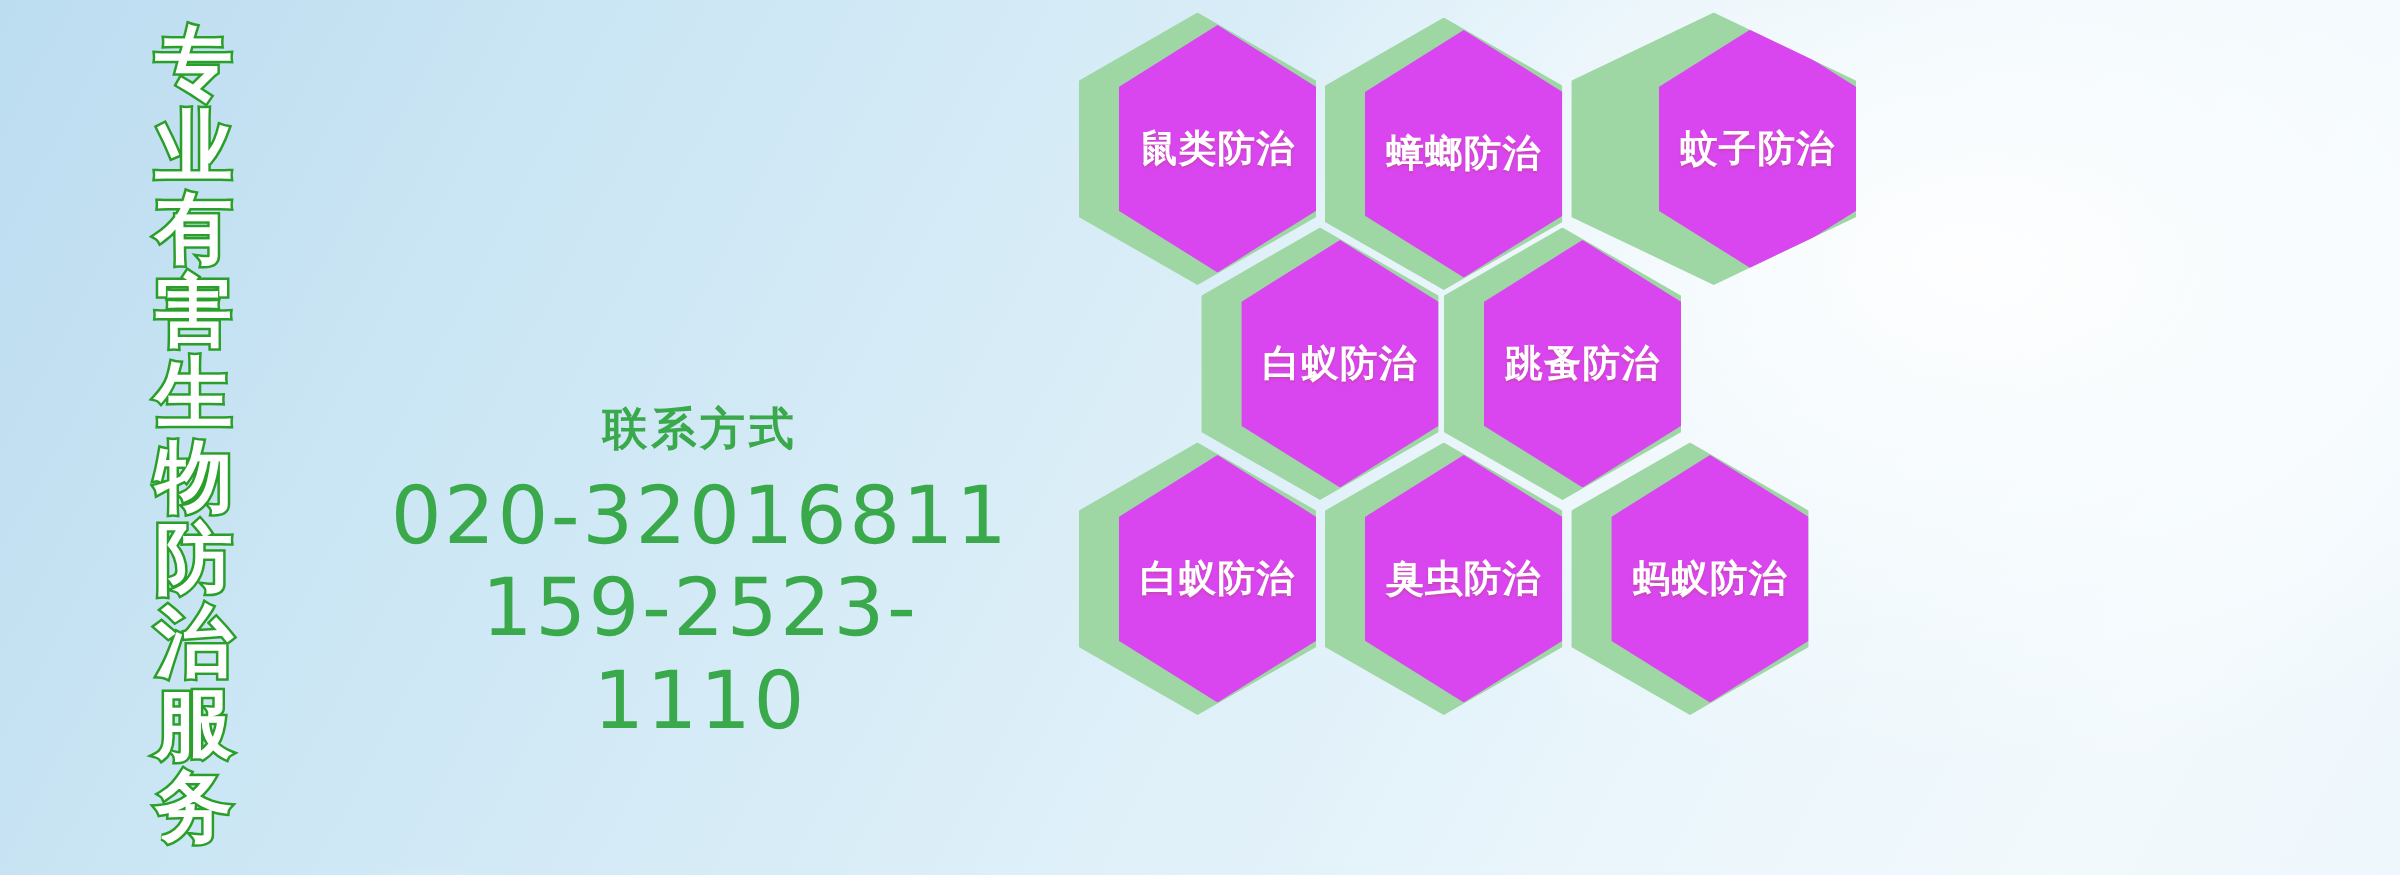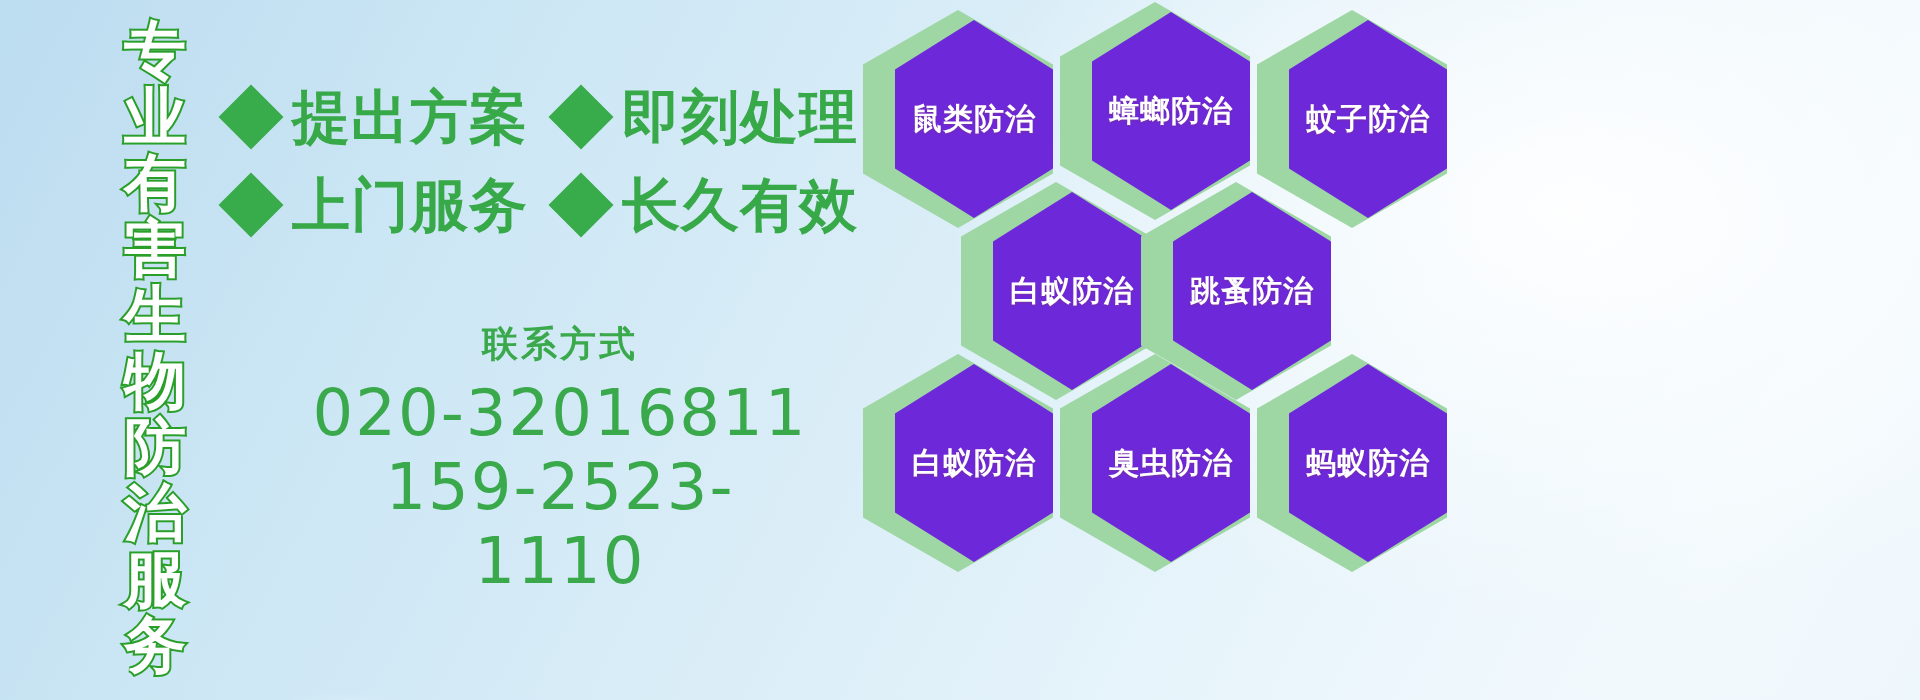--- a/index.html
+++ b/index.html
@@ -79,21 +79,21 @@
   #hex-grid{position:absolute;left:855px;top:0;width:620px;height:700px;z-index:3;}
   .hex{
     position:absolute;width:190px;height:218px;
     clip-path:polygon(50% 0%,100% 25%,100% 75%,50% 100%,0% 75%,0% 25%);
     background:#9ed7a4;
     display:flex;align-items:center;justify-content:center;
   }
   .hex .inner{
     width:172px;height:198px;
     clip-path:polygon(50% 0%,100% 25%,100% 75%,50% 100%,0% 75%,0% 25%);
-    background:#6d28d9;
+    background:#d946ef;
     display:flex;align-items:center;justify-content:center;margin-left:32px;
   }
   .hex-label{
     font-size:30px;font-weight:700;color:#ffffff;
     font-family:"DejaVu Sans","Liberation Sans",sans-serif;
     letter-spacing:1px;white-space:nowrap;
     text-shadow:0 1px 2px rgba(150,70,0,0.25);
   }
 </style>
 </head>
@@ -107,73 +107,51 @@
     <span class="vchar">有</span>
     <span class="vchar">害</span>
     <span class="vchar">生</span>
     <span class="vchar">物</span>
     <span class="vchar">防</span>
     <span class="vchar">治</span>
     <span class="vchar">服</span>
     <span class="vchar">务</span>
   </div>
 
-  <div id="features">
-    <div class="feature-row">
-      <div class="feature-item">
-        <span class="diamond"></span>
-        <span class="feature-label">提出方案</span>
-      </div>
-      <div class="feature-item">
-        <span class="diamond"></span>
-        <span class="feature-label">即刻处理</span>
-      </div>
-    </div>
-    <div class="feature-row">
-      <div class="feature-item">
-        <span class="diamond"></span>
-        <span class="feature-label">上门服务</span>
-      </div>
-      <div class="feature-item">
-        <span class="diamond"></span>
-        <span class="feature-label">长久有效</span>
-      </div>
-    </div>
-  </div>
 
   <div id="contact">
     <div id="contact-title">联系方式</div>
     <div class="phone">020-32016811</div>
     <div class="phone">159-2523-1110</div>
   </div>
 
   <div id="hex-grid">
 
     <div class="hex" style="left:8px;top:10px;">
       <div class="inner">
         <span class="hex-label">鼠类防治</span>
       </div>
     </div>
-    <div class="hex" style="left:205px;top:2px;">
+    <div class="hex" style="left:205px;top:14px;">
       <div class="inner">
         <span class="hex-label">蟑螂防治</span>
       </div>
     </div>
-    <div class="hex" style="left:402px;top:10px;">
+    <div class="hex" style="left:402px;top:10px;padding-left:38px;">
       <div class="inner">
         <span class="hex-label">蚊子防治</span>
       </div>
     </div>
 
     <div class="hex" style="left:106px;top:182px;">
       <div class="inner">
         <span class="hex-label">白蚁防治</span>
       </div>
     </div>
-    <div class="hex" style="left:286px;top:182px;">
+    <div class="hex" style="left:300px;top:182px;">
       <div class="inner">
         <span class="hex-label">跳蚤防治</span>
       </div>
     </div>
 
     <div class="hex" style="left:8px;top:354px;">
       <div class="inner">
         <span class="hex-label">白蚁防治</span>
       </div>
     </div>

